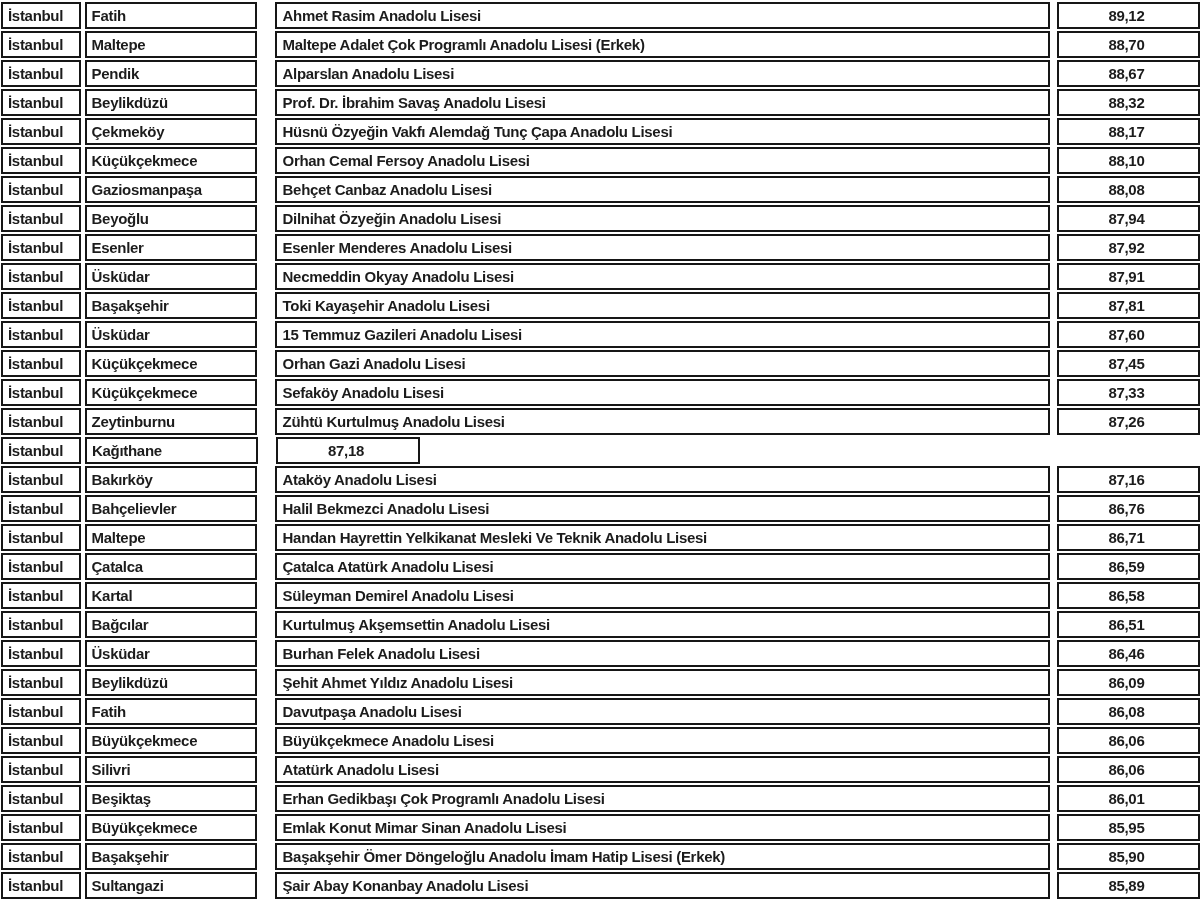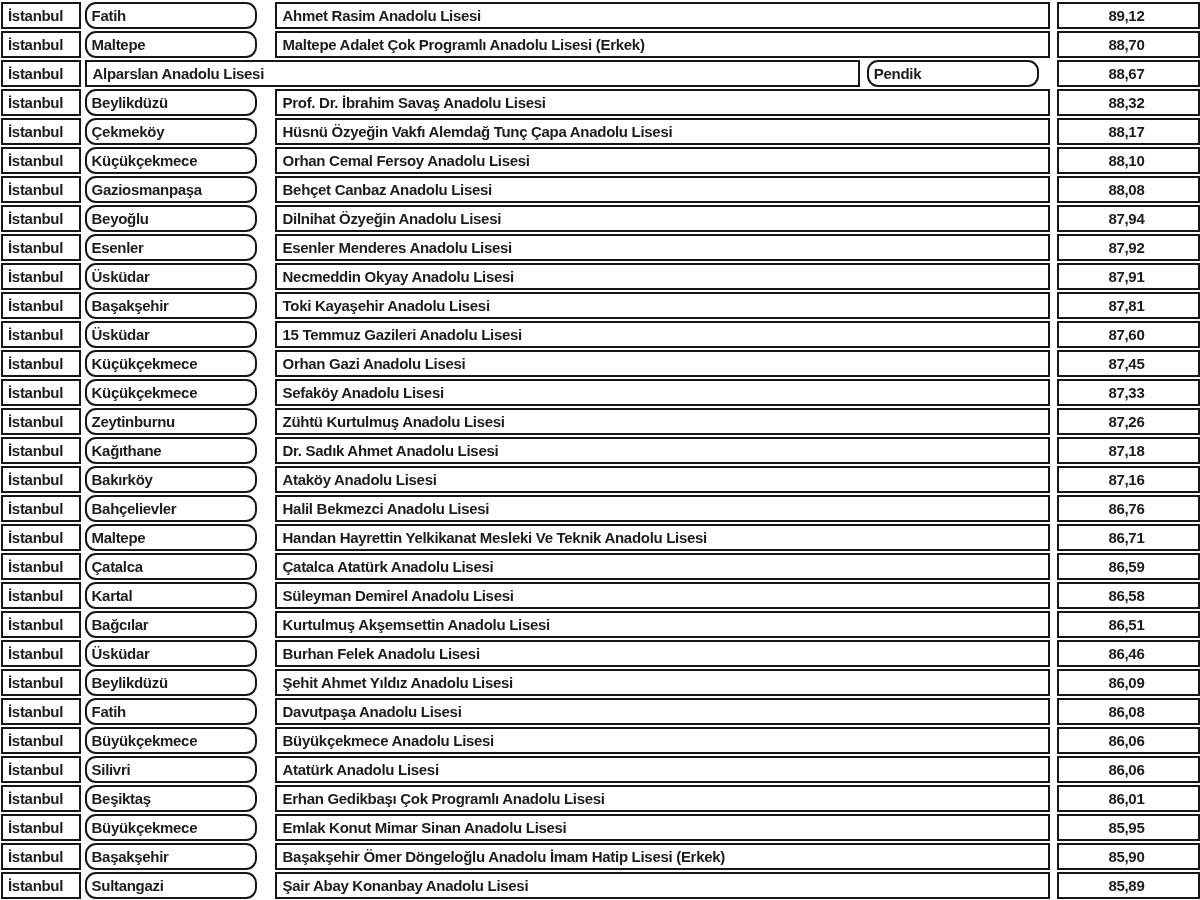--- a/index.html
+++ b/index.html
@@ -37,21 +37,20 @@
   }
   .c-city {
     width: 80px;
     margin-right: 4px;
     padding-left: 5px;
   }
   .c-district {
     width: 173px;
     margin-right: 18px;
     padding-left: 5px;
-    border-radius: 11px;
   }
   .c-school {
     width: 780px;
     margin-right: 7px;
     padding-left: 6px;
     text-align: center;
   }
   .c-score {
     width: 144px;
     justify-content: center;
@@ -69,22 +68,22 @@
       <div class="cell c-score">89,12</div>
     </div>
     <div class="row">
       <div class="cell c-city">İstanbul</div>
       <div class="cell c-district">Maltepe</div>
       <div class="cell c-school">Maltepe Adalet Çok Programlı Anadolu Lisesi (Erkek)</div>
       <div class="cell c-score">88,70</div>
     </div>
     <div class="row">
       <div class="cell c-city">İstanbul</div>
+      <div class="cell c-district">Pendik</div>
       <div class="cell c-school">Alparslan Anadolu Lisesi</div>
-      <div class="cell c-district">Pendik</div>
       <div class="cell c-score">88,67</div>
     </div>
     <div class="row">
       <div class="cell c-city">İstanbul</div>
       <div class="cell c-district">Beylikdüzü</div>
       <div class="cell c-school">Prof. Dr. İbrahim Savaş Anadolu Lisesi</div>
       <div class="cell c-score">88,32</div>
     </div>
     <div class="row">
       <div class="cell c-city">İstanbul</div>
@@ -148,21 +147,20 @@
     </div>
     <div class="row">
       <div class="cell c-city">İstanbul</div>
       <div class="cell c-district">Zeytinburnu</div>
       <div class="cell c-school">Zühtü Kurtulmuş Anadolu Lisesi</div>
       <div class="cell c-score">87,26</div>
     </div>
     <div class="row">
       <div class="cell c-city">İstanbul</div>
       <div class="cell c-district">Kağıthane</div>
-      <div class="cell c-school">Dr. Sadık Ahmet Anadolu Lisesi</div>
       <div class="cell c-score">87,18</div>
     </div>
     <div class="row">
       <div class="cell c-city">İstanbul</div>
       <div class="cell c-district">Bakırköy</div>
       <div class="cell c-school">Ataköy Anadolu Lisesi</div>
       <div class="cell c-score">87,16</div>
     </div>
     <div class="row">
       <div class="cell c-city">İstanbul</div>

